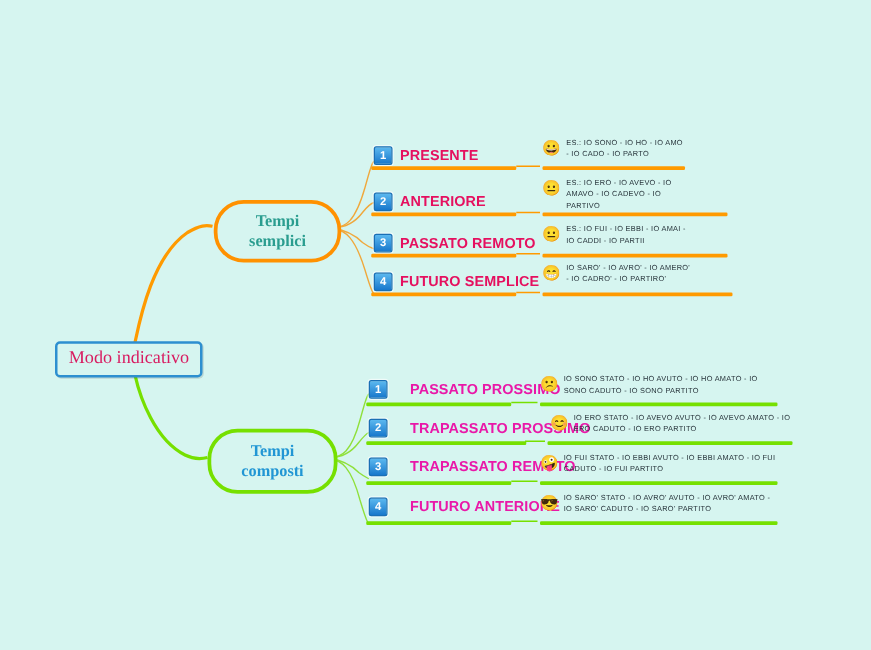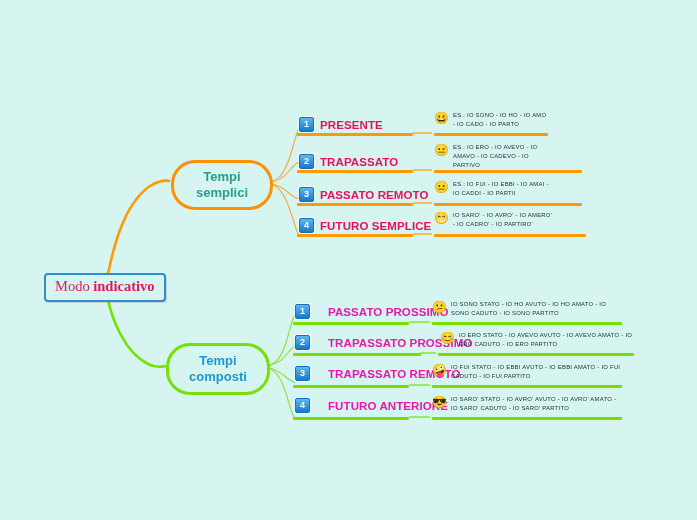--- a/index.html
+++ b/index.html
@@ -38,29 +38,29 @@
     border-radius: 4px;
     background: #d6f5f0;
     box-shadow: 1px 1px 0 rgba(0,0,0,0.12);
     white-space: nowrap;
     font-family: "Liberation Serif", serif;
     font-size: 14.5px;
     color: #d81b60;
     line-height: 1.1;
   }
   .root-node .rn-reg { font-weight: normal; }
-  .root-node .rn-bold { font-weight: bold; }
+  .root-node .rn-bold { font-weight: normal; }
 
   
   .hub {
     position: absolute;
     border-radius: 24px;
     background: #d6f5f0;
     text-align: center;
-    font-family: Liberation Sans, sans-serif;
+    font-family: Liberation Serif, serif;
     font-weight: bold;
     font-size: 13px;
     line-height: 1.25;
     display: flex;
     flex-direction: column;
     justify-content: center;
     align-items: center;
     white-space: nowrap;
   }
   .hub-simple {
@@ -195,21 +195,21 @@
   </div>
 
   <div class="leaf leaf-orange" style="left:299px; top:117px;">
     <span class="badge">1</span>
     <span class="leaf-label">PRESENTE</span>
   </div>
   <div class="underline ul-orange" style="left:297px; top:133px; width:116px;"></div>
 
   <div class="leaf leaf-orange" style="left:299px; top:154px;">
     <span class="badge">2</span>
-    <span class="leaf-label">TRAPASSATO</span>
+    <span class="leaf-label">ANTERIORE</span>
   </div>
   <div class="underline ul-orange" style="left:297px; top:170px; width:116px;"></div>
 
   <div class="leaf leaf-orange" style="left:299px; top:187px;">
     <span class="badge">3</span>
     <span class="leaf-label">PASSATO REMOTO</span>
   </div>
   <div class="underline ul-orange" style="left:297px; top:203px; width:116px;"></div>
 
   <div class="leaf leaf-orange" style="left:299px; top:218px;">

